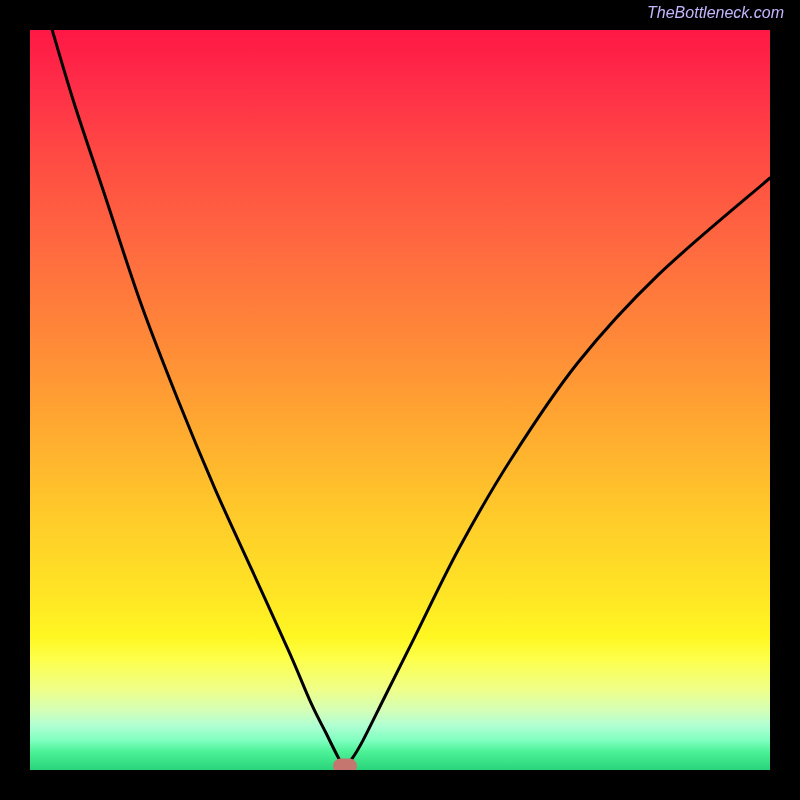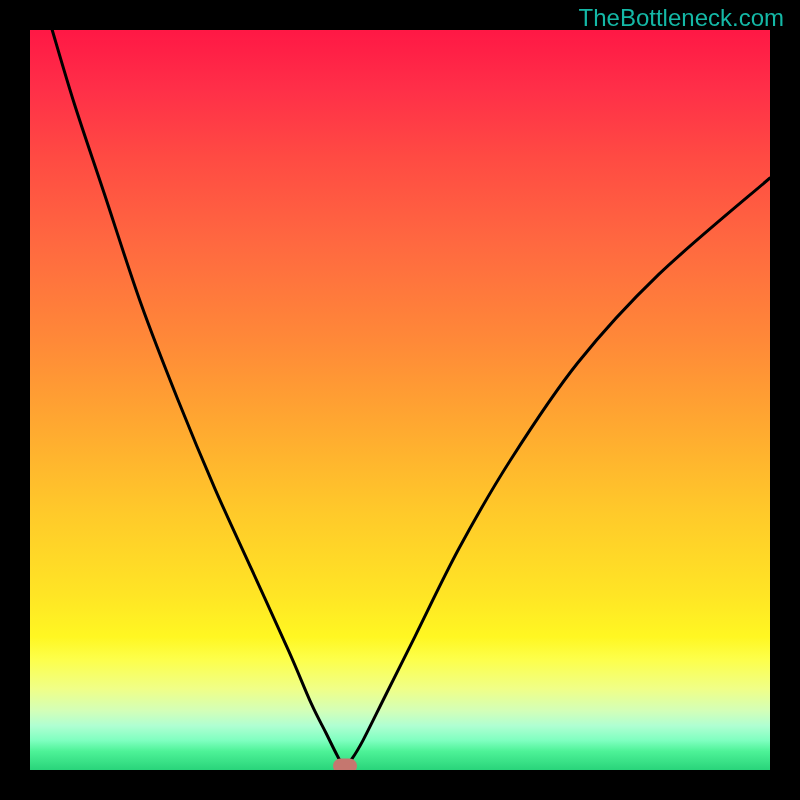--- a/index.html
+++ b/index.html
@@ -13,23 +13,24 @@
     position: relative;
     width: 800px;
     height: 800px;
     background: #000000;
   }
   .watermark {
     position: absolute;
     top: 4px;
     right: 16px;
     font-family: Arial, sans-serif;
-    font-size: 24px;
-    color: #14b8a6;
+    font-size: 16px;
+    color: #c4b5fd;
     font-weight: 500;
+    font-style: italic;
   }
   .plot-area {
     position: absolute;
     left: 30px;
     top: 30px;
     width: 740px;
     height: 740px;
     overflow: hidden;
   }
   .gradient-bg {

